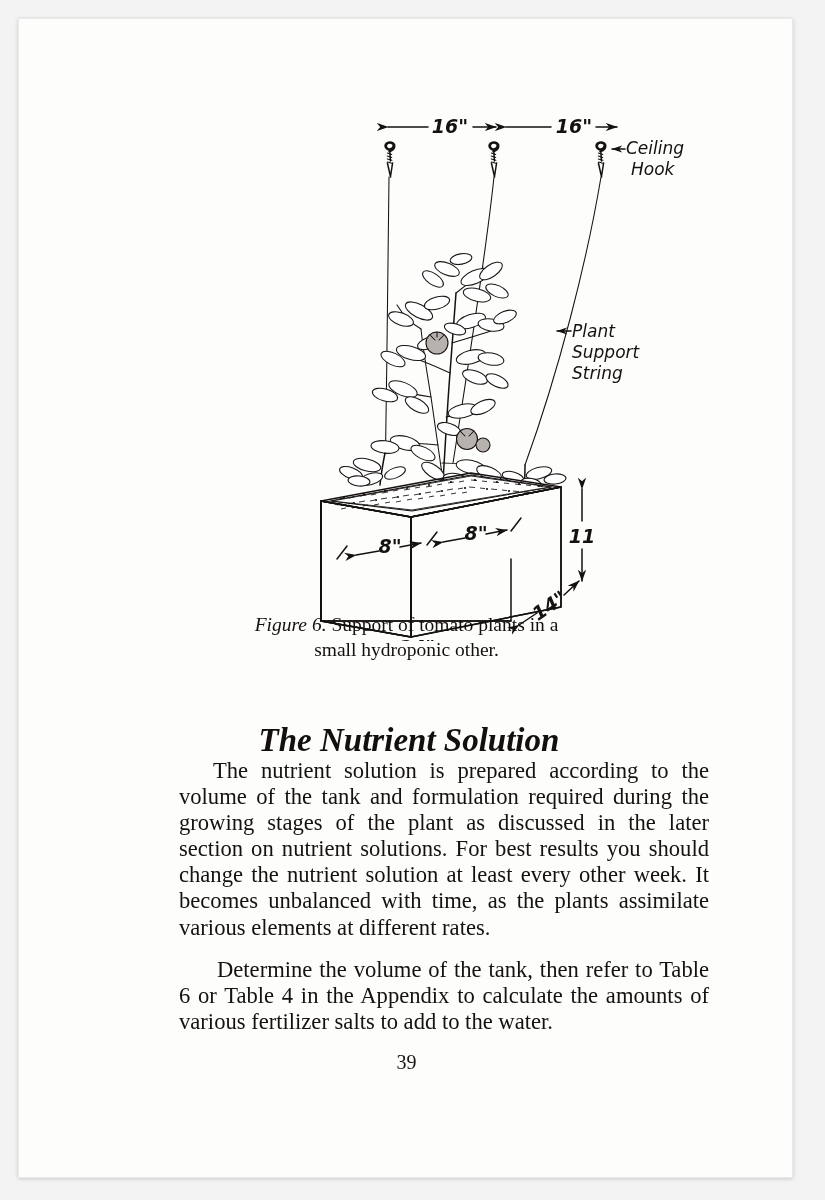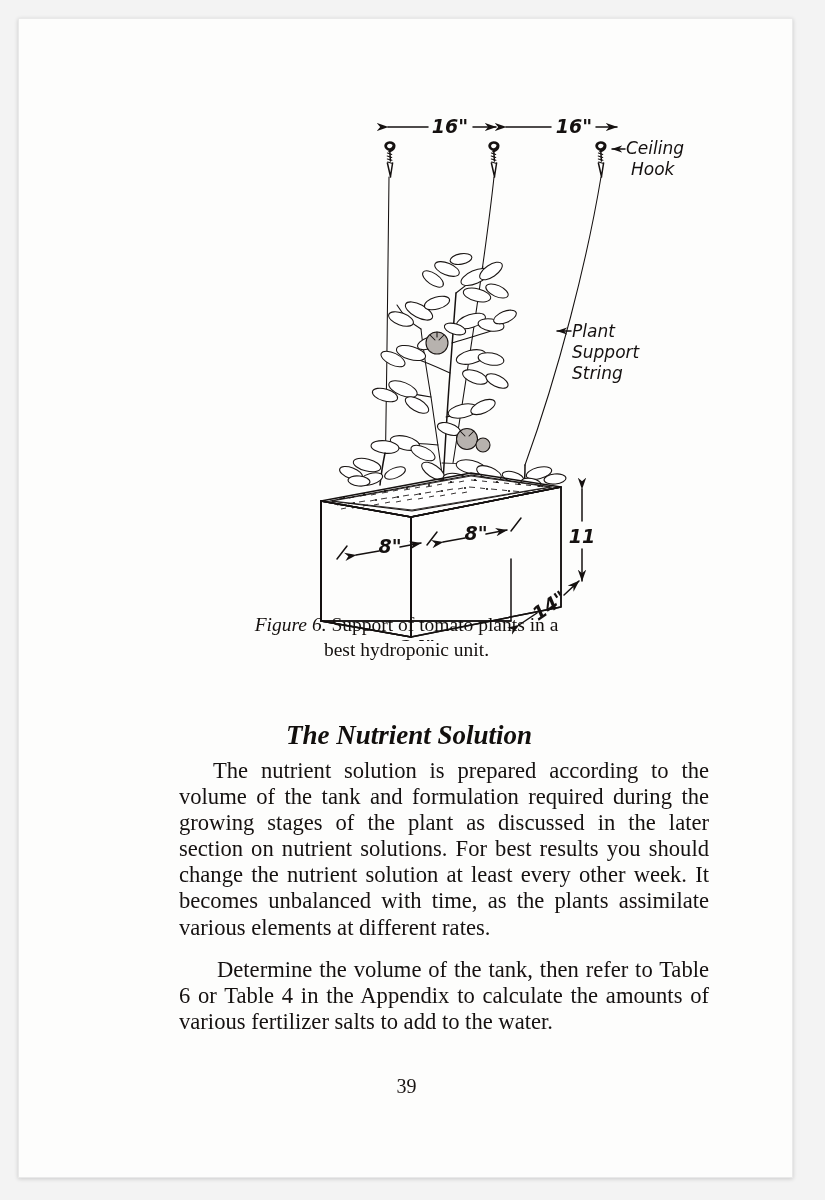--- a/index.html
+++ b/index.html
@@ -70,21 +70,21 @@
 
   
   #section-heading {
     position: absolute;
     left: 120px;
     top: 679px;
     width: 540px;
     text-align: center;
     font-family: "Liberation Serif", serif;
     font-style: italic;
-    font-size: 27px;
+    font-size: 33px;
     line-height: 30px;
     color: #120f0d;
   }
 
   
   #body-text {
     position: absolute;
     left: 144px;
     top: 723px;
     width: 562px;
@@ -100,21 +100,21 @@
     text-indent: 34px;
   }
   #body-text p.last-para {
     text-indent: 38px;
   }
 
   
   #page-folio {
     position: absolute;
     left: 0px;
-    top: 1056px;
+    top: 1032px;
     width: 775px;
     text-align: center;
     font-family: "Liberation Serif", serif;
     font-size: 20px;
     color: #1a1513;
   }
 </style>
 </head>
 <body>
 
@@ -384,21 +384,21 @@
           <g>
             <line class="ln med" x1="303" y1="567" x2="355" y2="567" marker-start="url(#ar)"></line>
             <line class="ln med" x1="441" y1="567" x2="493" y2="567" marker-end="url(#ar)"></line>
             <text class="dimtxt" x="398" y="573" font-size="19" text-anchor="middle">24"</text>
           </g>
         </svg>
       </div>
 
       <div id="figure-caption">
         <span class="fig-label">Figure 6.</span><span> Support of tomato plants in a</span><br>
-        <span>best hydroponic unit.</span>
+        <span>small hydroponic other.</span>
       </div>
 
       <h2 id="section-heading">The Nutrient Solution</h2>
 
       <div id="body-text">
         <p>The nutrient solution is prepared according to the volume of the tank and formulation required during the growing stages of the plant as discussed in the later section on nutrient solutions. For best results you should change the nutrient solution at least every other week. It becomes unbalanced with time, as the plants assimilate various elements at different rates.</p>
         <p class="last-para">Determine the volume of the tank, then refer to Table 6 or Table 4 in the Appendix to calculate the amounts of various fertilizer salts to add to the water.</p>
       </div>
 
       <div id="page-folio">39</div>

